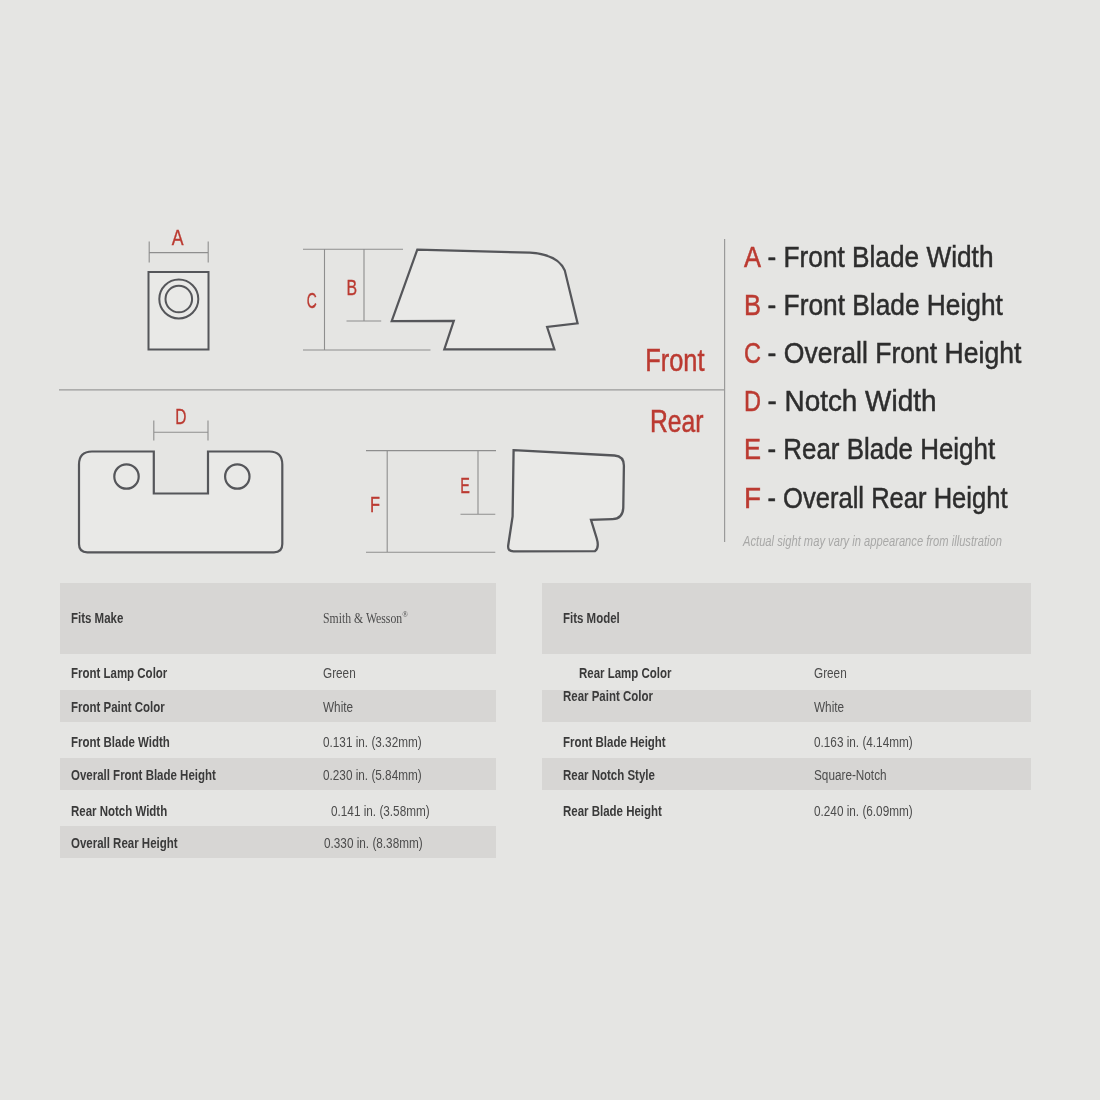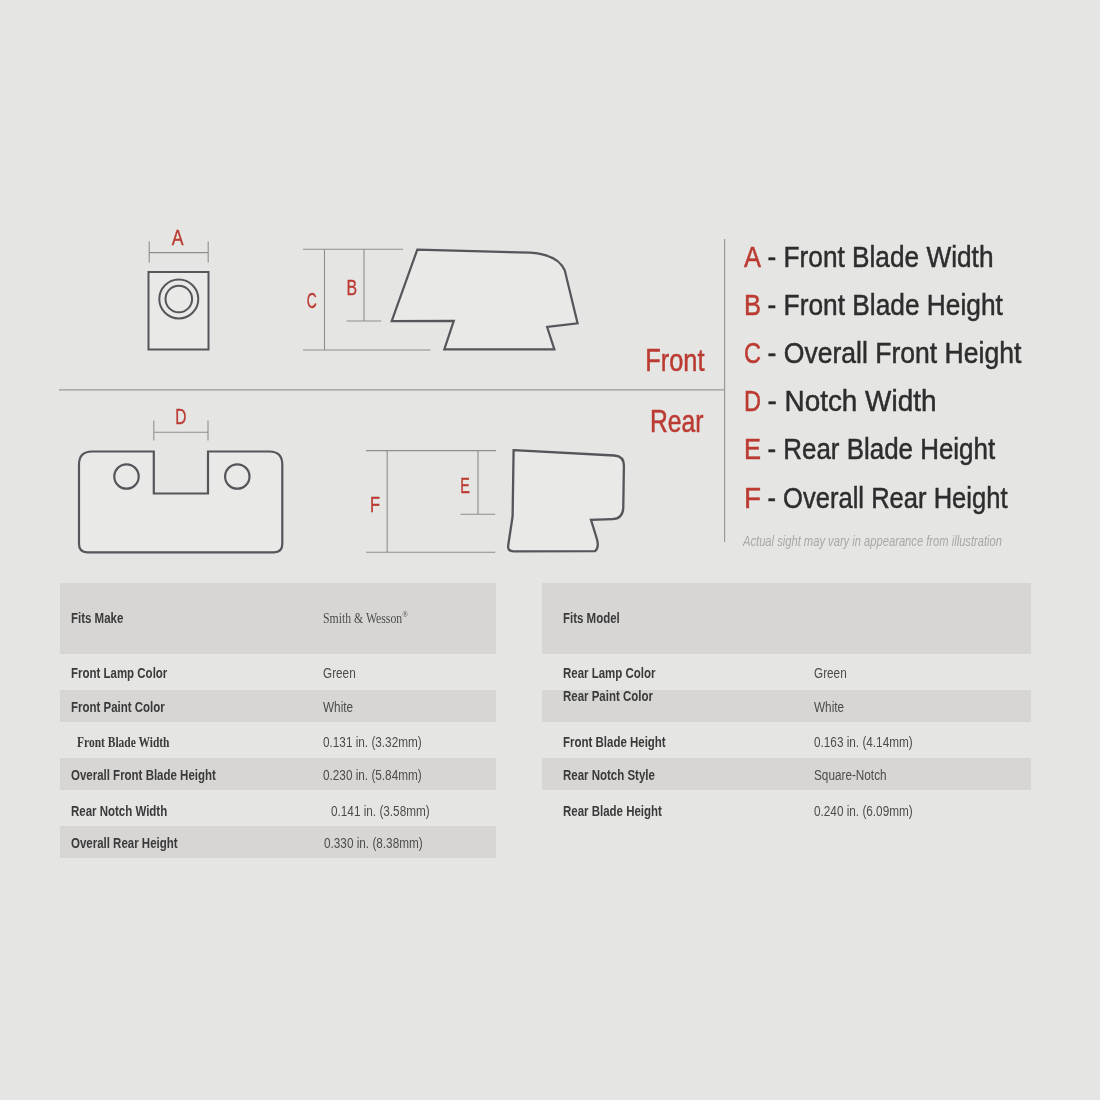--- a/index.html
+++ b/index.html
@@ -93,41 +93,41 @@
   <div class="abs" style="left:11px;top:26px;"><span class="lbl">Fits Make</span></div>
   <div class="abs" style="left:263px;top:26px;font-family:Liberation Serif, serif;"><span class="val">Smith &amp; Wesson<sup style="font-size:9px;">®</sup></span></div>
 
   <div class="abs" style="left:11px;top:81px;"><span class="lbl">Front Lamp Color</span></div>
   <div class="abs" style="left:263px;top:81px;"><span class="val">Green</span></div>
 
   <div class="tblrow" style="left:0;top:107px;width:436px;height:32px;background:#d7d6d4;"></div>
   <div class="abs" style="left:11px;top:115px;"><span class="lbl">Front Paint Color</span></div>
   <div class="abs" style="left:263px;top:115px;"><span class="val">White</span></div>
 
-  <div class="abs" style="left:17px;top:150px;font-family:Liberation Serif, serif;"><span class="lbl">Front Blade Width</span></div>
+  <div class="abs" style="left:11px;top:150px;"><span class="lbl">Front Blade Width</span></div>
   <div class="abs" style="left:263px;top:150px;"><span class="val">0.131 in. (3.32mm)</span></div>
 
   <div class="tblrow" style="left:0;top:175px;width:436px;height:32px;background:#d7d6d4;"></div>
   <div class="abs" style="left:11px;top:183px;"><span class="lbl">Overall Front Blade Height</span></div>
   <div class="abs" style="left:263px;top:183px;"><span class="val">0.230 in. (5.84mm)</span></div>
 
   <div class="abs" style="left:11px;top:219px;text-decoration:underline;"><span class="lbl">Rear Notch Width</span></div>
   <div class="abs" style="left:271px;top:219px;"><span class="val">0.141 in. (3.58mm)</span></div>
 
   <div class="tblrow" style="left:0;top:243px;width:436px;height:32px;background:#d7d6d4;"></div>
   <div class="abs" style="left:11px;top:251px;"><span class="lbl">Overall Rear Height</span></div>
   <div class="abs" style="left:245px;top:251px;margin-left:19px;"><span class="val">0.330 in. (8.38mm)</span></div>
 </div>
 
 <div class="abs" style="left:542px;top:583px;width:489px;height:243px;">
 
   <div class="tblrow" style="left:0;top:0;width:489px;height:71px;background:#d7d6d4;"></div>
   <div class="abs" style="left:21px;top:26px;"><span class="lbl">Fits Model</span></div>
 
-  <div class="abs" style="left:21px;top:81px;"><span class="lbl">Rear Lamp Color</span></div>
+  <div class="abs" style="left:37px;top:81px;"><span class="lbl">Rear Lamp Color</span></div>
   <div class="abs" style="left:271.5px;top:81px;"><span class="val">Green</span></div>
 
   <div class="tblrow" style="left:0;top:107px;width:489px;height:32px;background:#d7d6d4;"></div>
   <div class="abs" style="left:21px;top:104px;"><span class="lbl">Rear Paint Color</span></div>
   <div class="abs" style="left:271.5px;top:115px;"><span class="val">White</span></div>
 
   <div class="abs" style="left:21px;top:150px;"><span class="lbl">Front Blade Height</span></div>
   <div class="abs" style="left:271.5px;top:150px;"><span class="val">0.163 in. (4.14mm)</span></div>
 
   <div class="tblrow" style="left:0;top:175px;width:489px;height:32px;background:#d7d6d4;"></div>

